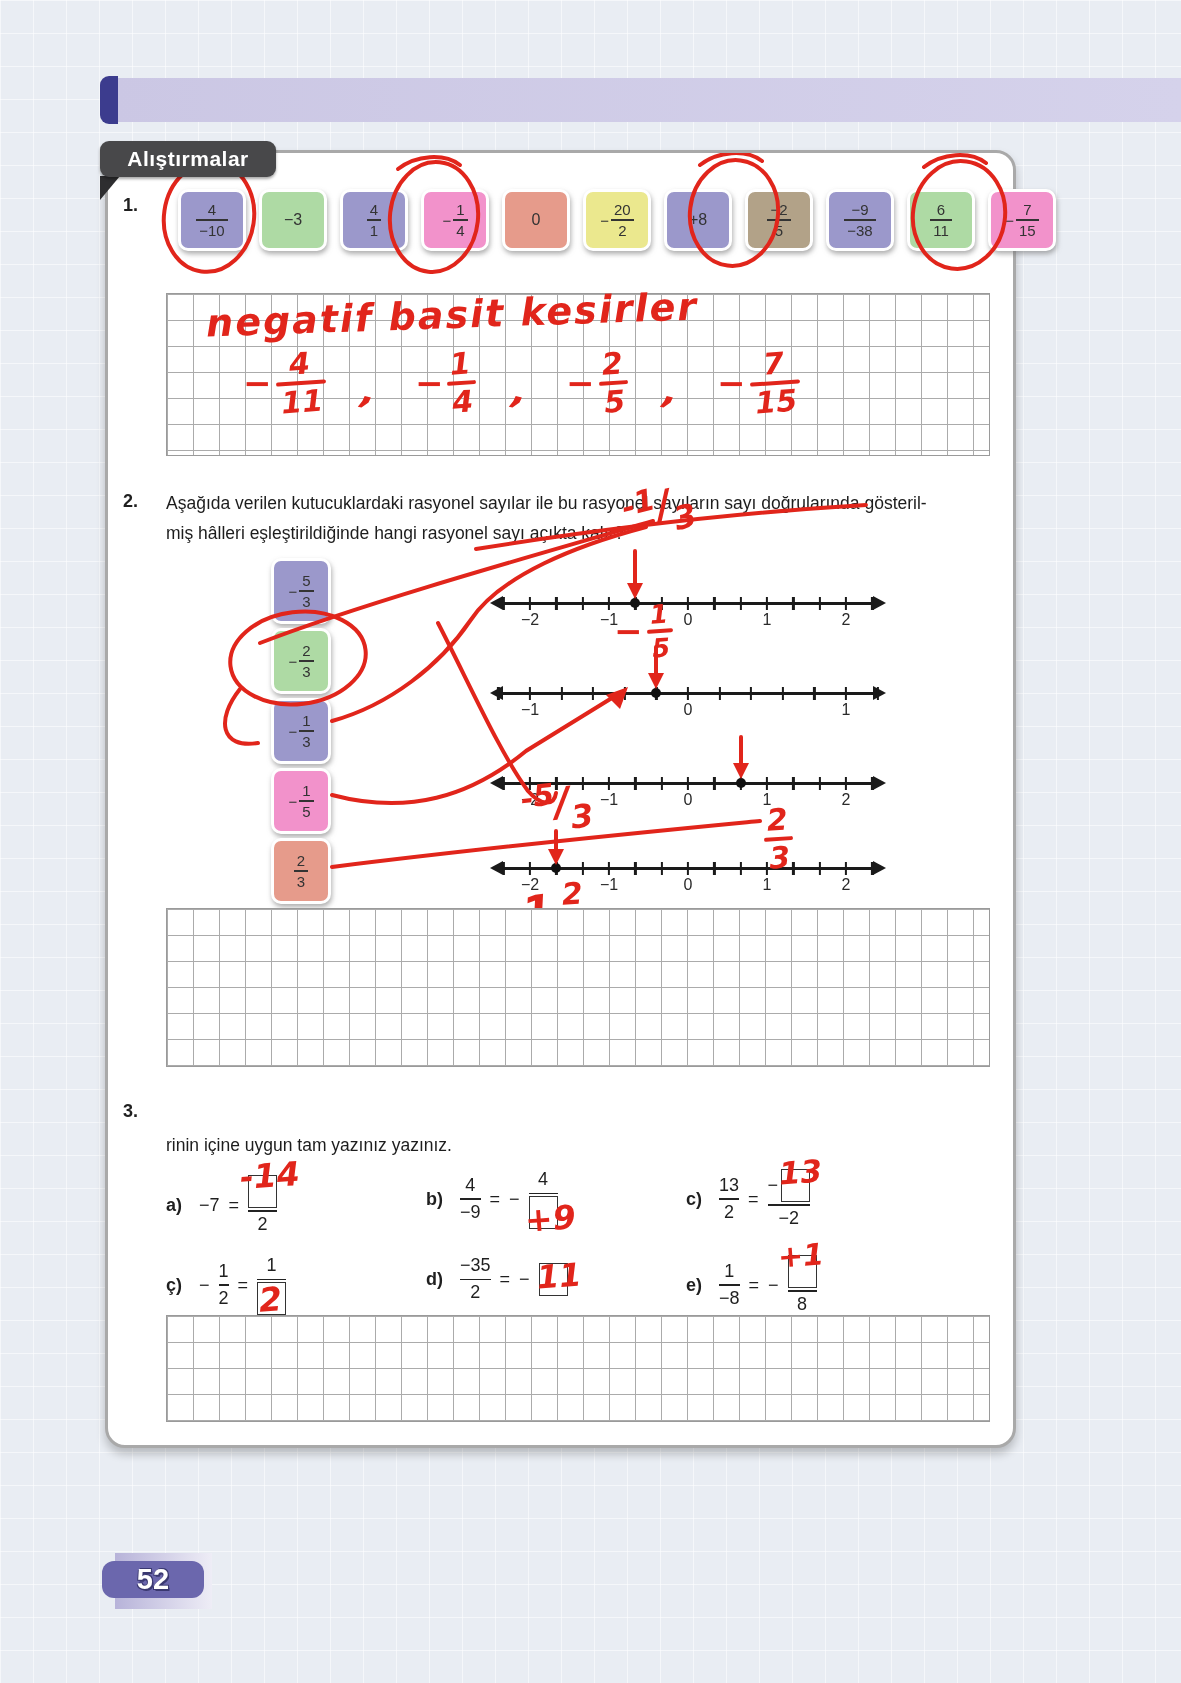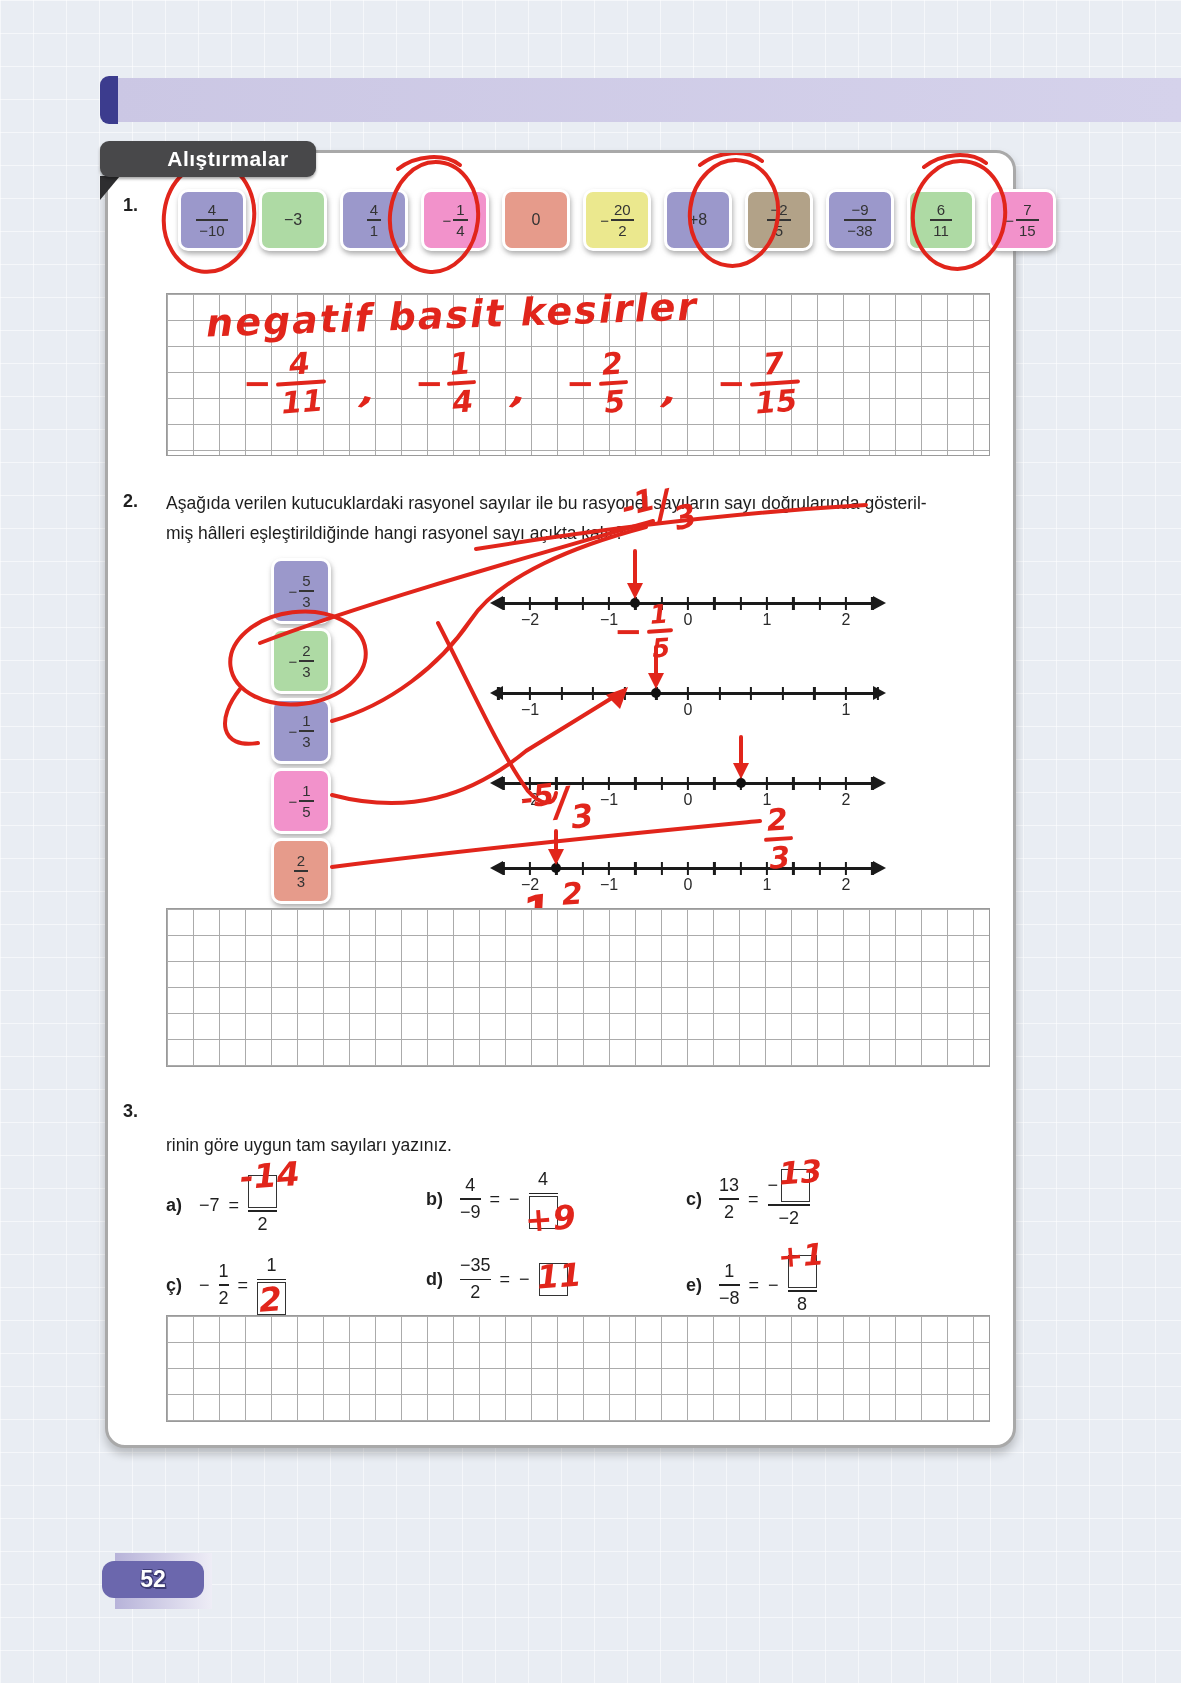--- a/index.html
+++ b/index.html
@@ -14,21 +14,21 @@
   }
   
   .top-strip{position:absolute;left:112px;top:78px;right:0;height:44px;
     background:linear-gradient(to right,#cbc7e4,#d5d2eb);}
   .top-cap{position:absolute;left:100px;top:76px;width:18px;height:48px;
     background:#3c3c8e;border-radius:9px 0 0 9px;}
   
   .badge{position:absolute;left:100px;top:141px;width:176px;height:36px;z-index:8;
     background:#48484a;border-radius:9px;display:flex;align-items:center;justify-content:center;
     color:#fff;font-weight:bold;font-size:21px;letter-spacing:.5px;
-    box-shadow:0 2px 3px rgba(0,0,0,.35);padding-left:40px;}
+    box-shadow:0 2px 3px rgba(0,0,0,.35);}
   .badge-fold{position:absolute;left:100px;top:176px;width:0;height:0;z-index:7;
     border-right:20px solid transparent;border-top:24px solid #2e2e30;}
   
   .card{position:absolute;left:105px;top:150px;width:905px;height:1292px;z-index:2;
     background:#fff;border:3.5px solid #a9a9a9;border-radius:20px;
     box-shadow:0 6px 10px rgba(0,0,0,.22);}
   .qnum{position:absolute;font-weight:bold;font-size:18px;}
   .qtext{position:absolute;font-size:17.5px;line-height:1.65;color:#1d1d1d;}
   
   .fbox{border:3px solid #fff;border-radius:10px;box-shadow:1px 3px 5px rgba(110,110,110,.55);
@@ -97,21 +97,21 @@
   .ans-d{top:-4px;left:-3px;font-size:32px;}
   .ans-e{top:-15px;left:-11px;font-size:30px;}
   .sqsym{display:inline-block;width:19px;height:23px;border:2px solid #333;vertical-align:-5px;margin:0 7px;background:#fff;}
   
   .redink{position:absolute;left:0;top:0;z-index:6;pointer-events:none;}
   
   .pn-under{position:absolute;left:115px;top:1553px;width:97px;height:56px;
     background:linear-gradient(to right,#b7b3d9,#eeedf6);}
   .pn-badge{position:absolute;left:102px;top:1561px;width:102px;height:37px;z-index:3;
     background:#6b67ad;border-radius:12px;display:flex;align-items:center;justify-content:center;
-    color:#fff;font-weight:bold;font-size:23px;
+    color:#fff;font-weight:bold;font-size:29px;
     text-shadow:1.5px 1.5px 0 #3a3870, -1px 1px 0 #3a3870, 1px -1px 0 #3a3870;}
 </style>
 </head>
 <body>
 
 <div class="top-strip"></div>
 <div class="top-cap"></div>
 <div class="badge">
   <span>Alıştırmalar</span>
 </div>
@@ -397,21 +397,21 @@
     <span class="hwfrac">
         <span class="n">2</span>
         <span class="bar"></span>
         <span class="d">3</span>
       </span>
   </div>
 
   <div class="grid" style="left:58px;top:755px;width:822px;height:157px"></div>
 
   <div class="qnum" style="left:15px;top:948px">3.</div>
-  <div class="qtext" style="left:58px;top:978px;width:840px">rinin göre uygun tam sayıları yazınız.</div>
+  <div class="qtext" style="left:58px;top:978px;width:840px">rinin içine uygun tam yazınız yazınız.</div>
 
   <div class="eq" style="left:58px;top:1022px">
     <span class="lbl">a)</span>
     <span>−7</span>
     <span>=</span>
     <span class="pfrac">
       <span class="ansbox">
           <span class="ans hw ans-a">-14</span>
         </span>
       <span class="bar"></span>

